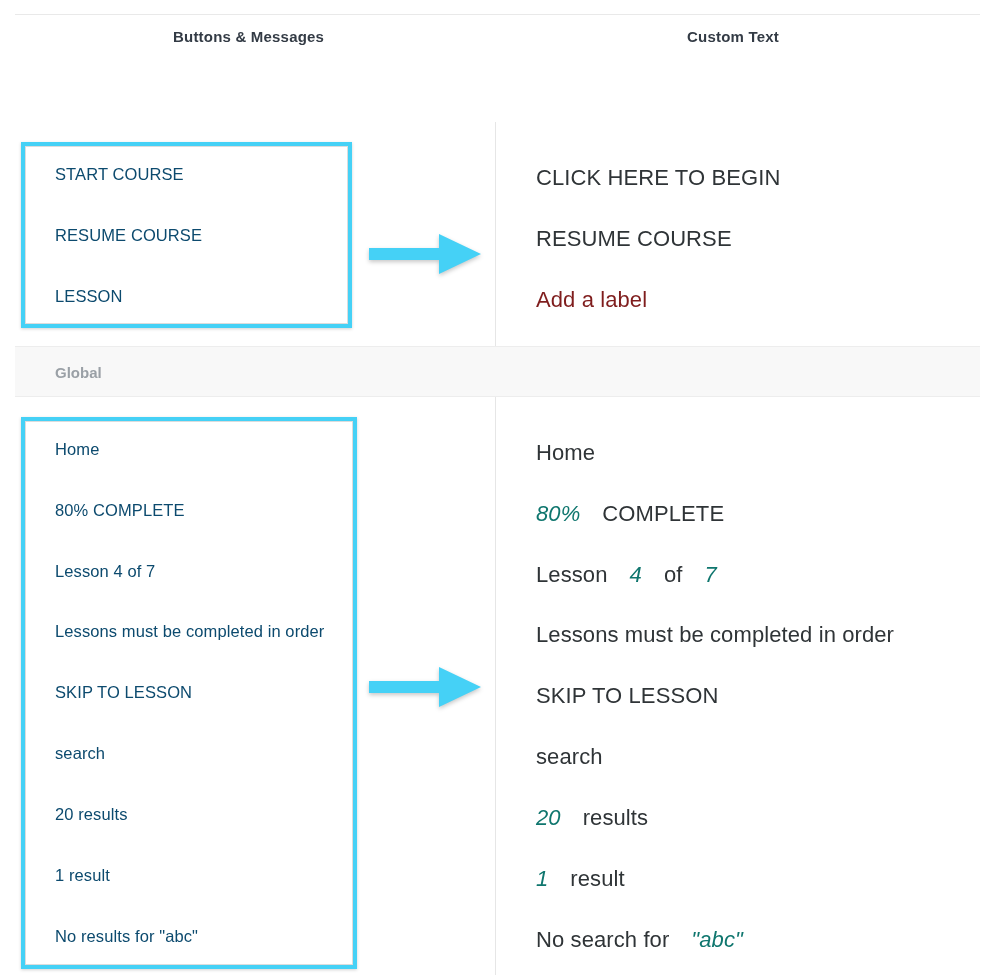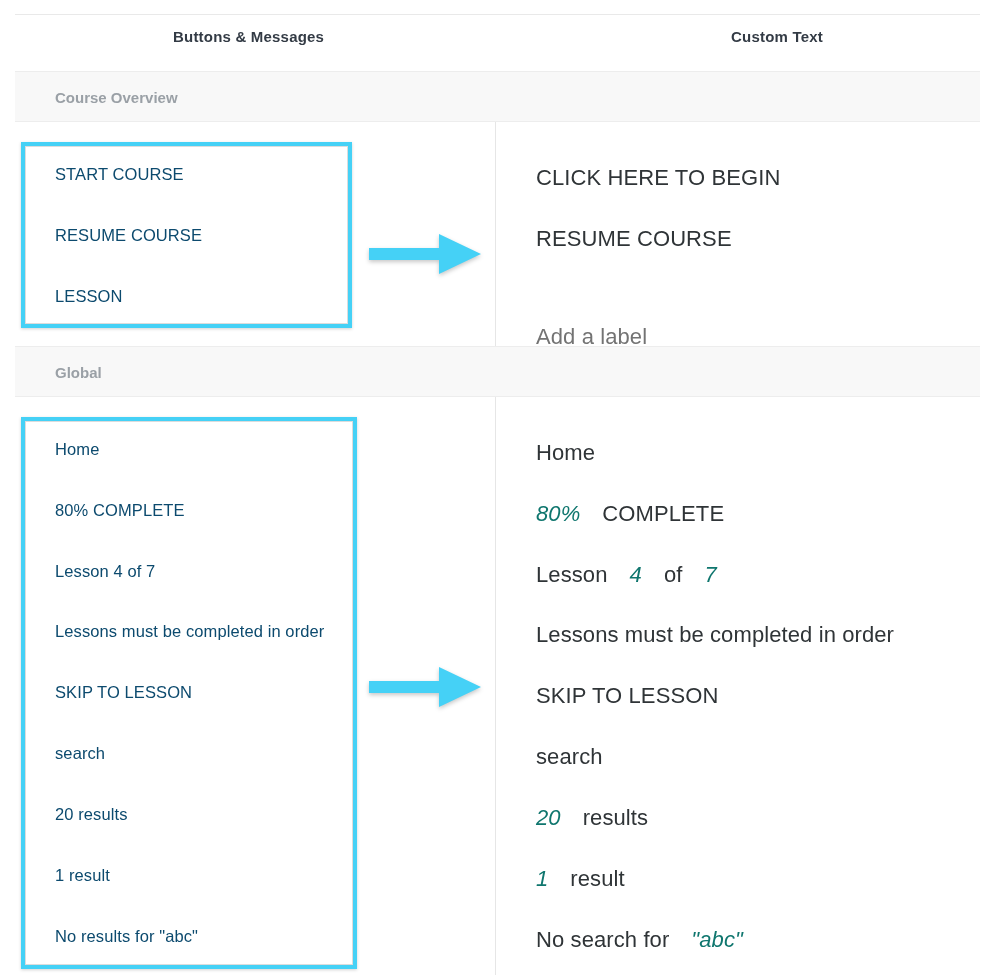--- a/index.html
+++ b/index.html
@@ -41,21 +41,21 @@
   }
   .col-header {
     position: absolute;
     font-size: 15px;
     font-weight: bold;
     color: #333b45;
     letter-spacing: 0.2px;
     white-space: nowrap;
   }
   .col-header.left  { left: 173px; top: 0; }
-  .col-header.right { left: 687px; top: 0; margin-left: 44px; }
+  .col-header.right { left: 687px; top: 0; }
 
   
   .section-band {
     position: absolute;
     left: 15px;
     width: 965px;
     height: 51px;
     background: #f8f8f8;
     border-top: 1px solid #ededed;
     border-bottom: 1px solid #ededed;
@@ -109,21 +109,21 @@
     white-space: nowrap;
     letter-spacing: 0.1px;
   }
   .dst-line {
     position: absolute;
     font-size: 22px;
     color: #2f3437;
     white-space: nowrap;
     letter-spacing: 0.1px;
   }
-  .dst-line.muted { color: #737373; margin-top: 37px; }
+  .dst-line.muted { color: #7f1d1d; }
   .dst-line .var {
     color: #0f766e;
     font-style: italic;
     display: inline-block;
   }
   .dst-line .gap-md { display: inline-block; width: 22px; }
 
   
   .arrow {
     position: absolute;
@@ -135,23 +135,20 @@
 
 <div class="page">
 
   <div class="top-rule"></div>
 
   <div class="col-headers">
     <div class="col-header left">Buttons &amp; Messages</div>
     <div class="col-header right">Custom Text</div>
   </div>
 
-  <div class="section-band" style="top:71px;">
-    <div class="label">Course Overview</div>
-  </div>
 
   <div class="row-block" style="top:122px; height:224px;">
 
     <div class="divider" style="height:224px;"></div>
 
     <div class="blue-box" style="left:21px; top:20px; width:331px; height:186px;">
       <div class="inner-edge"></div>
     </div>
 
     <div class="src-line" style="left:55px; top:43px;">START COURSE</div>

